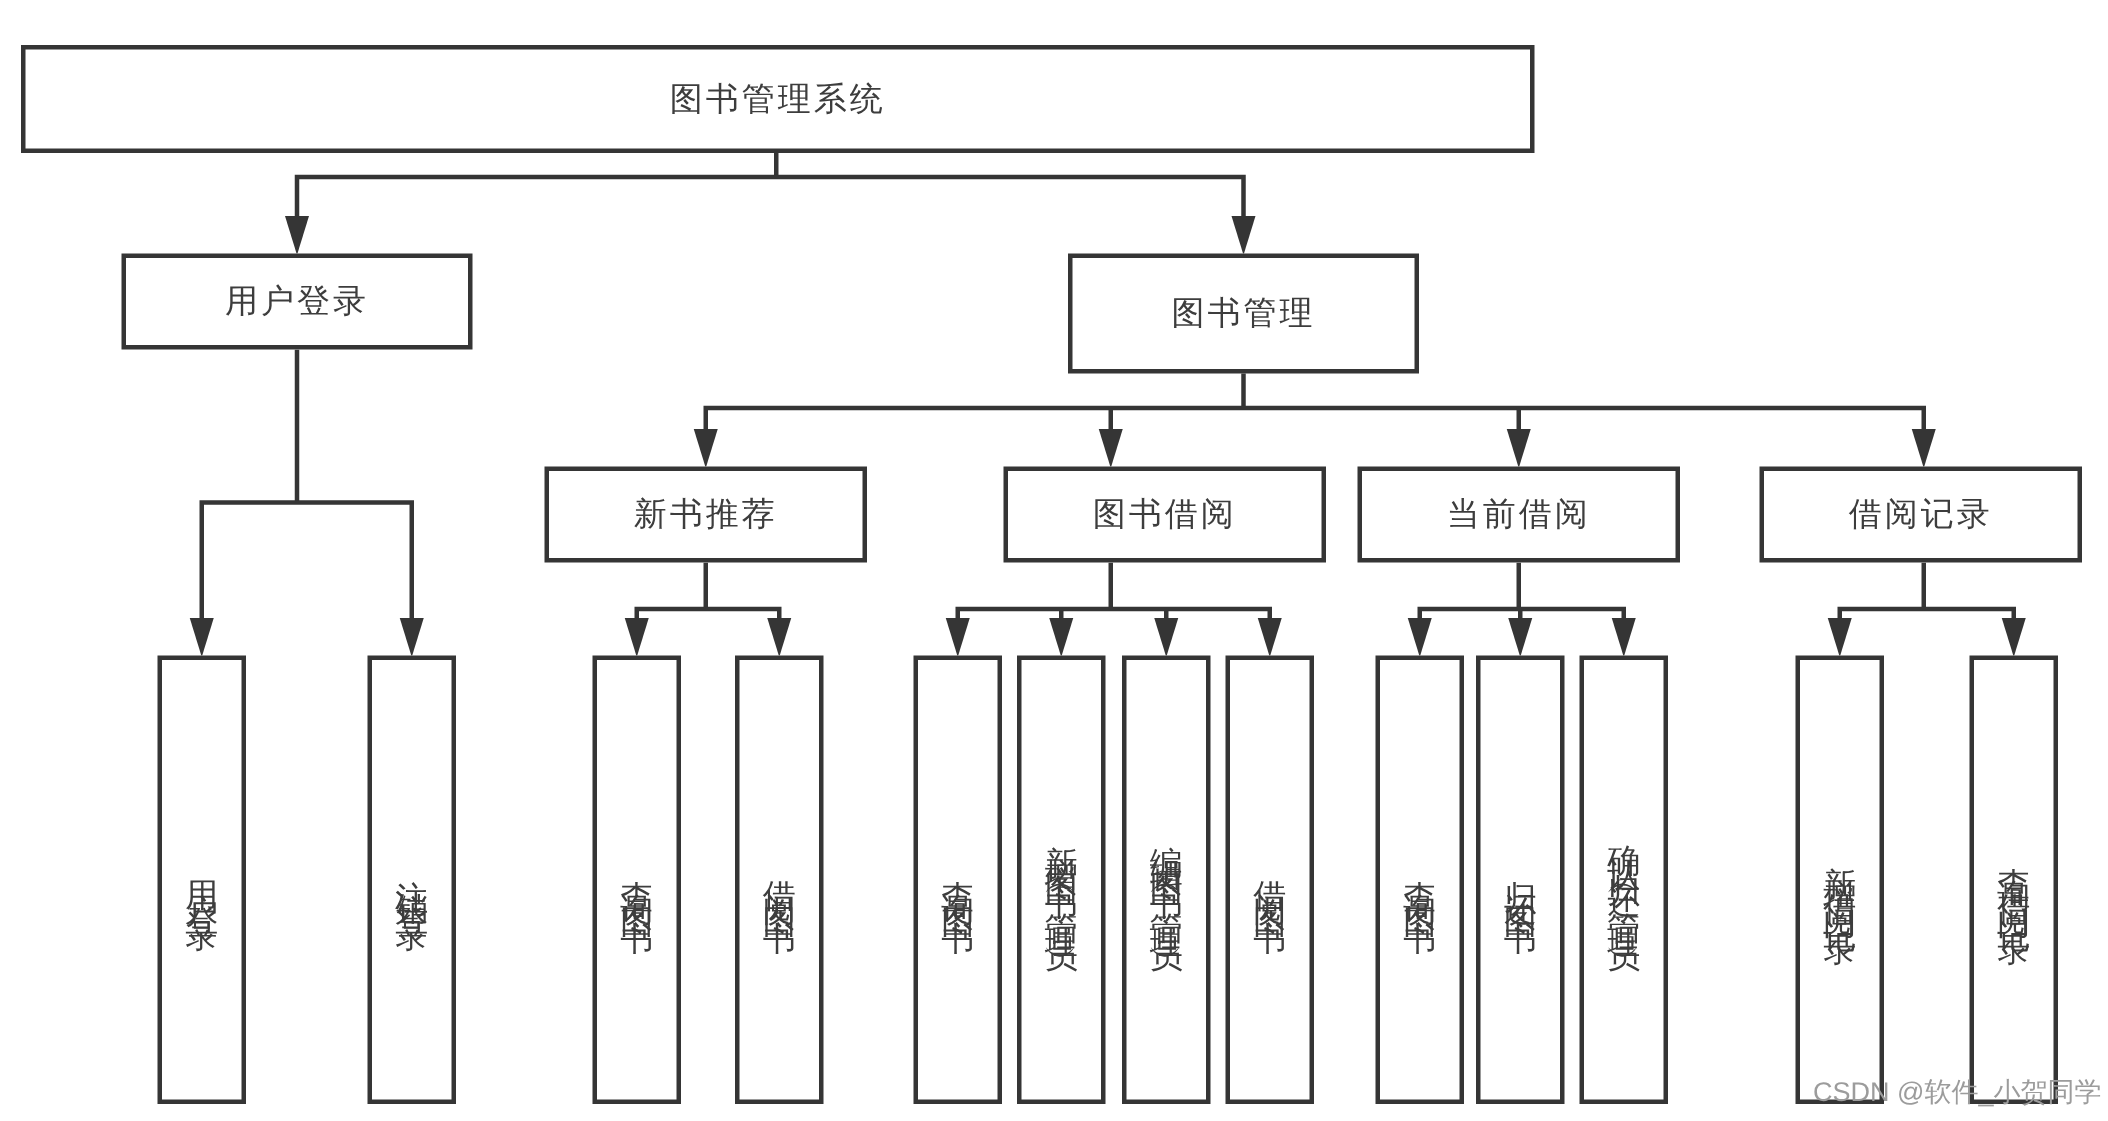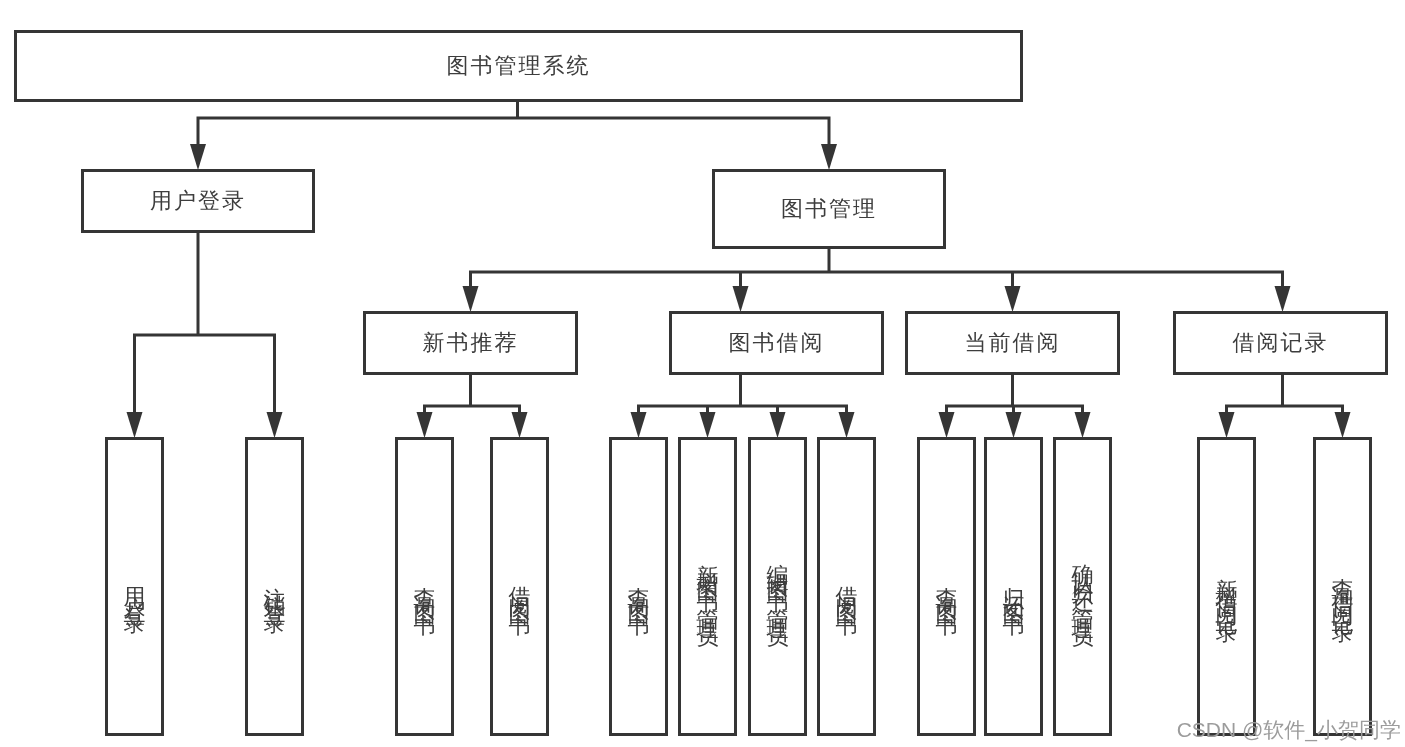--- a/index.html
+++ b/index.html
@@ -42,21 +42,21 @@
     text-orientation: mixed;
     font-size: 22px;
     letter-spacing: 9px;
     line-height: 1;
     white-space: nowrap;
   }
   .watermark {
     position: absolute;
     right: 4px;
     top: 716px;
-    font-size: 21px;
+    font-size: 18px;
     color: #9c9c9c;
     z-index: 10;
     white-space: nowrap;
   }
 </style>
 </head>
 <body>
 
 <div class="canvas">
 

